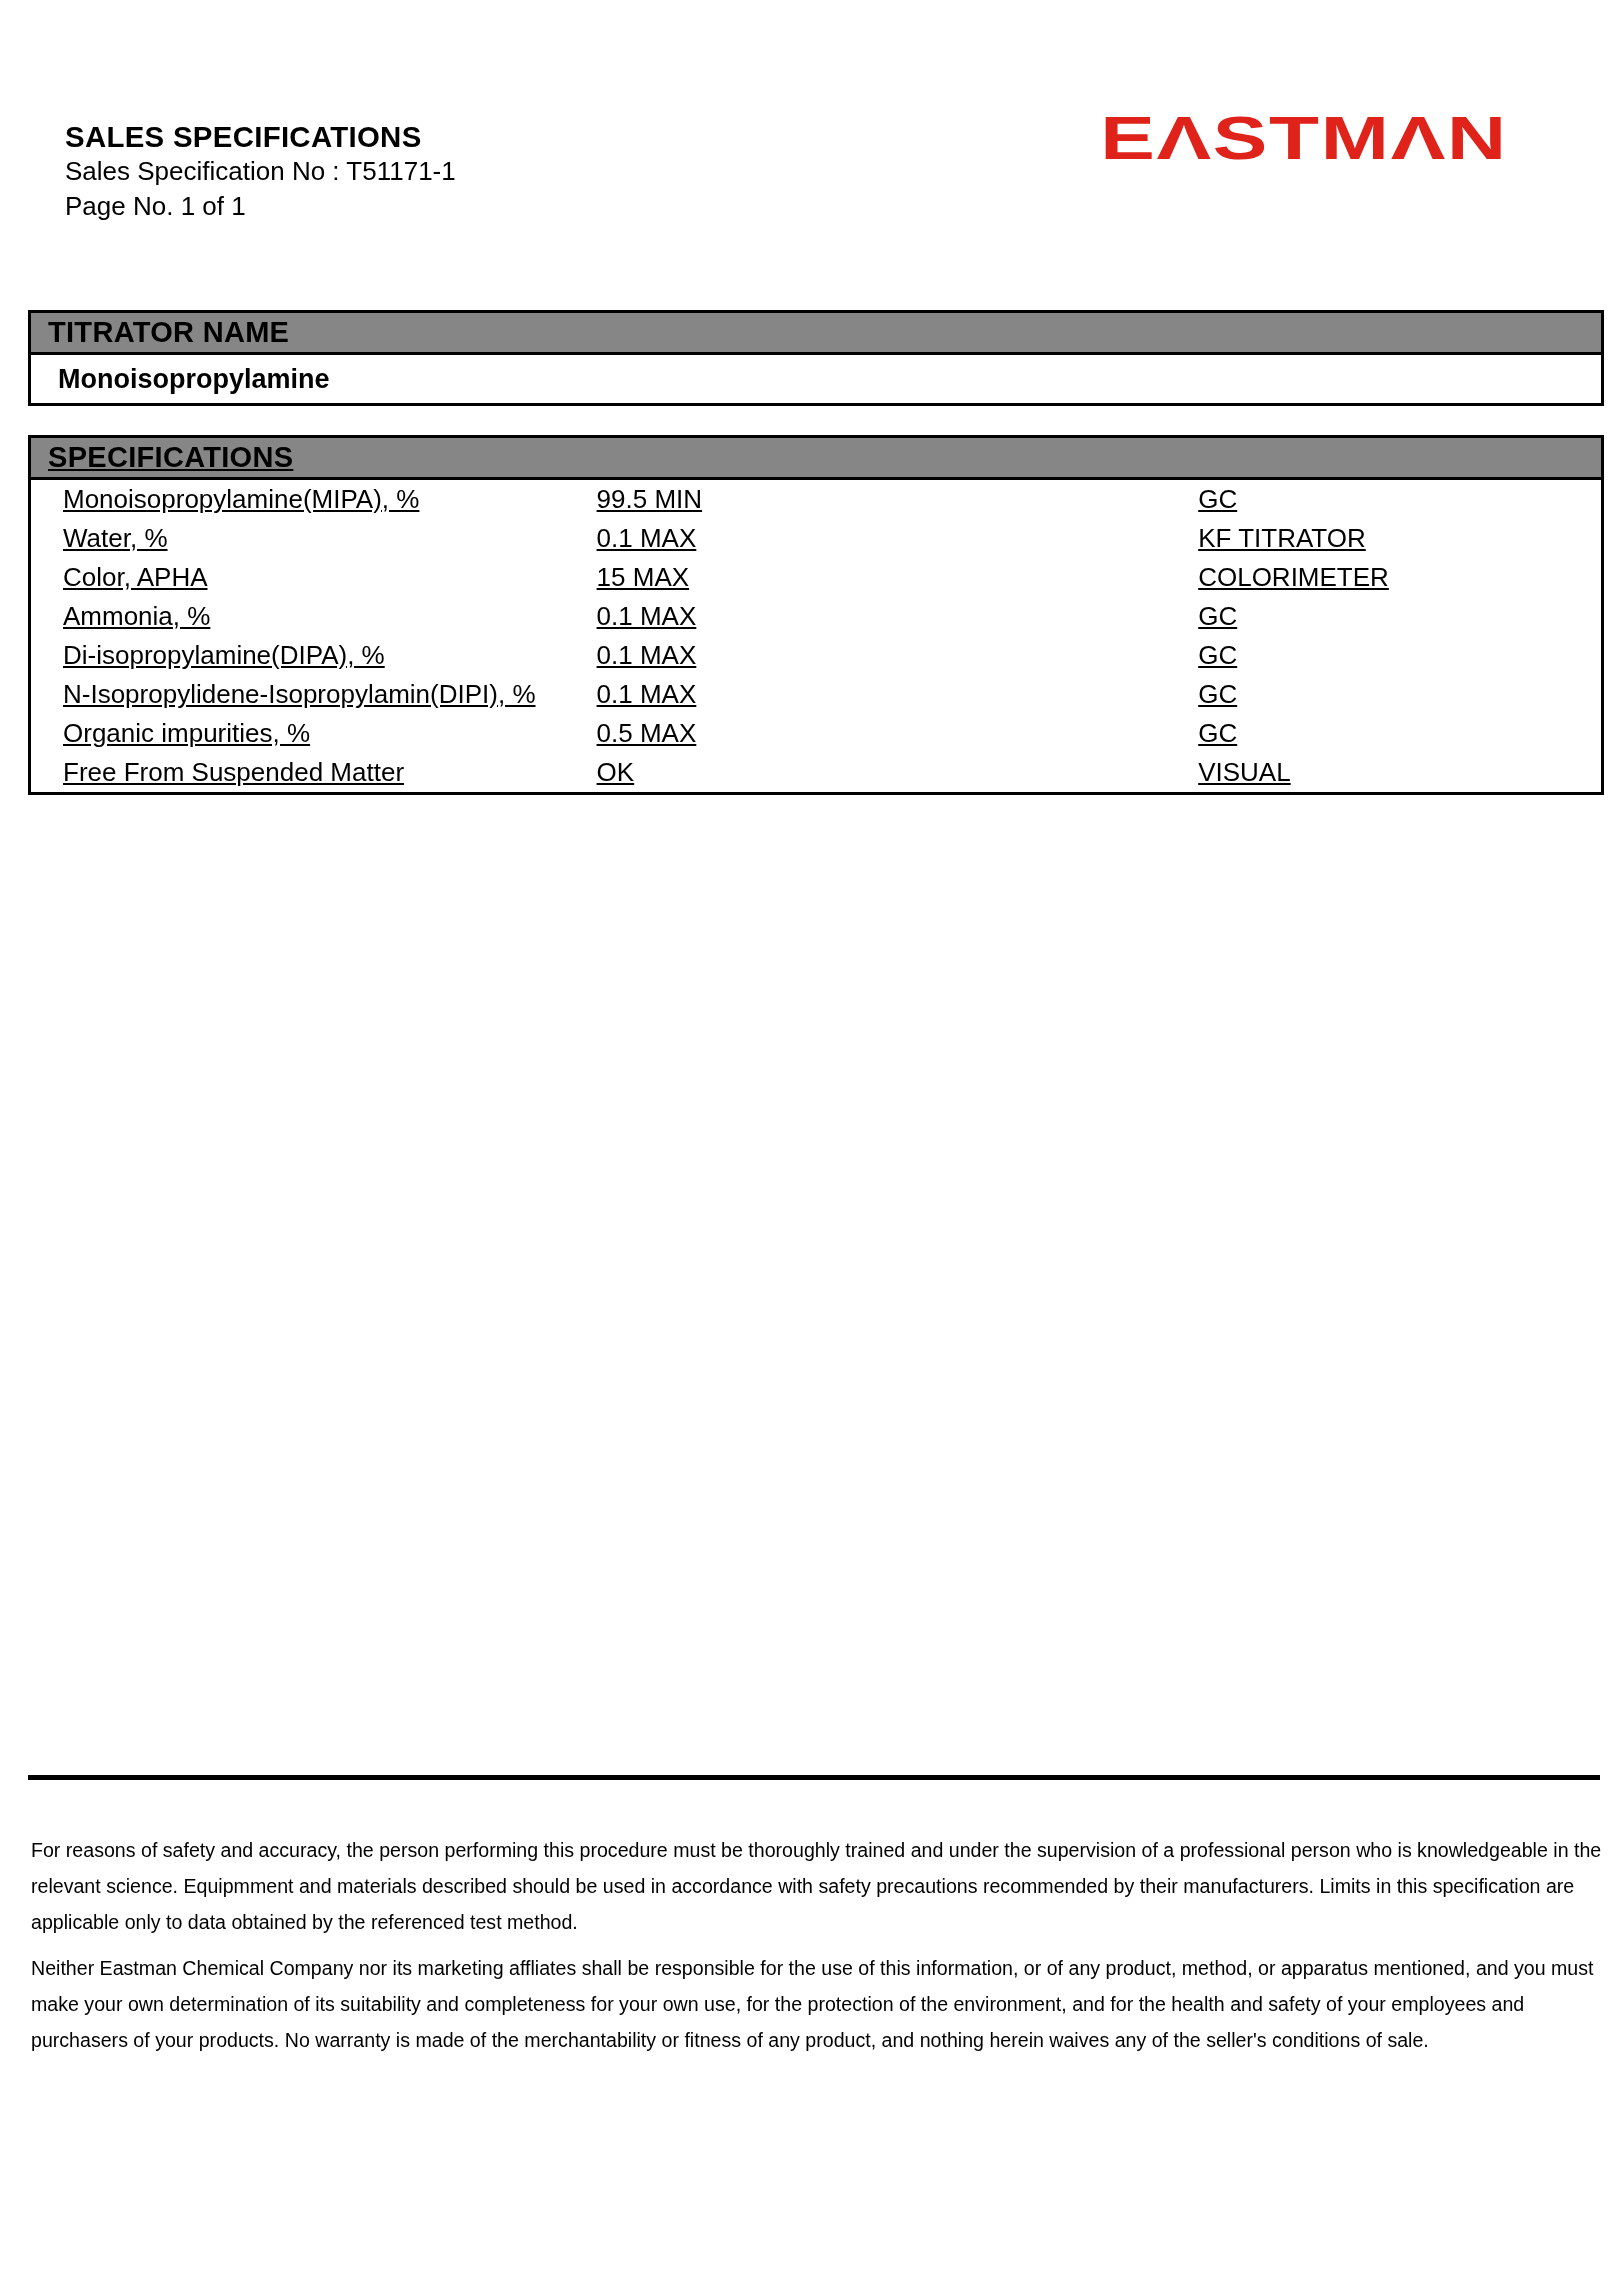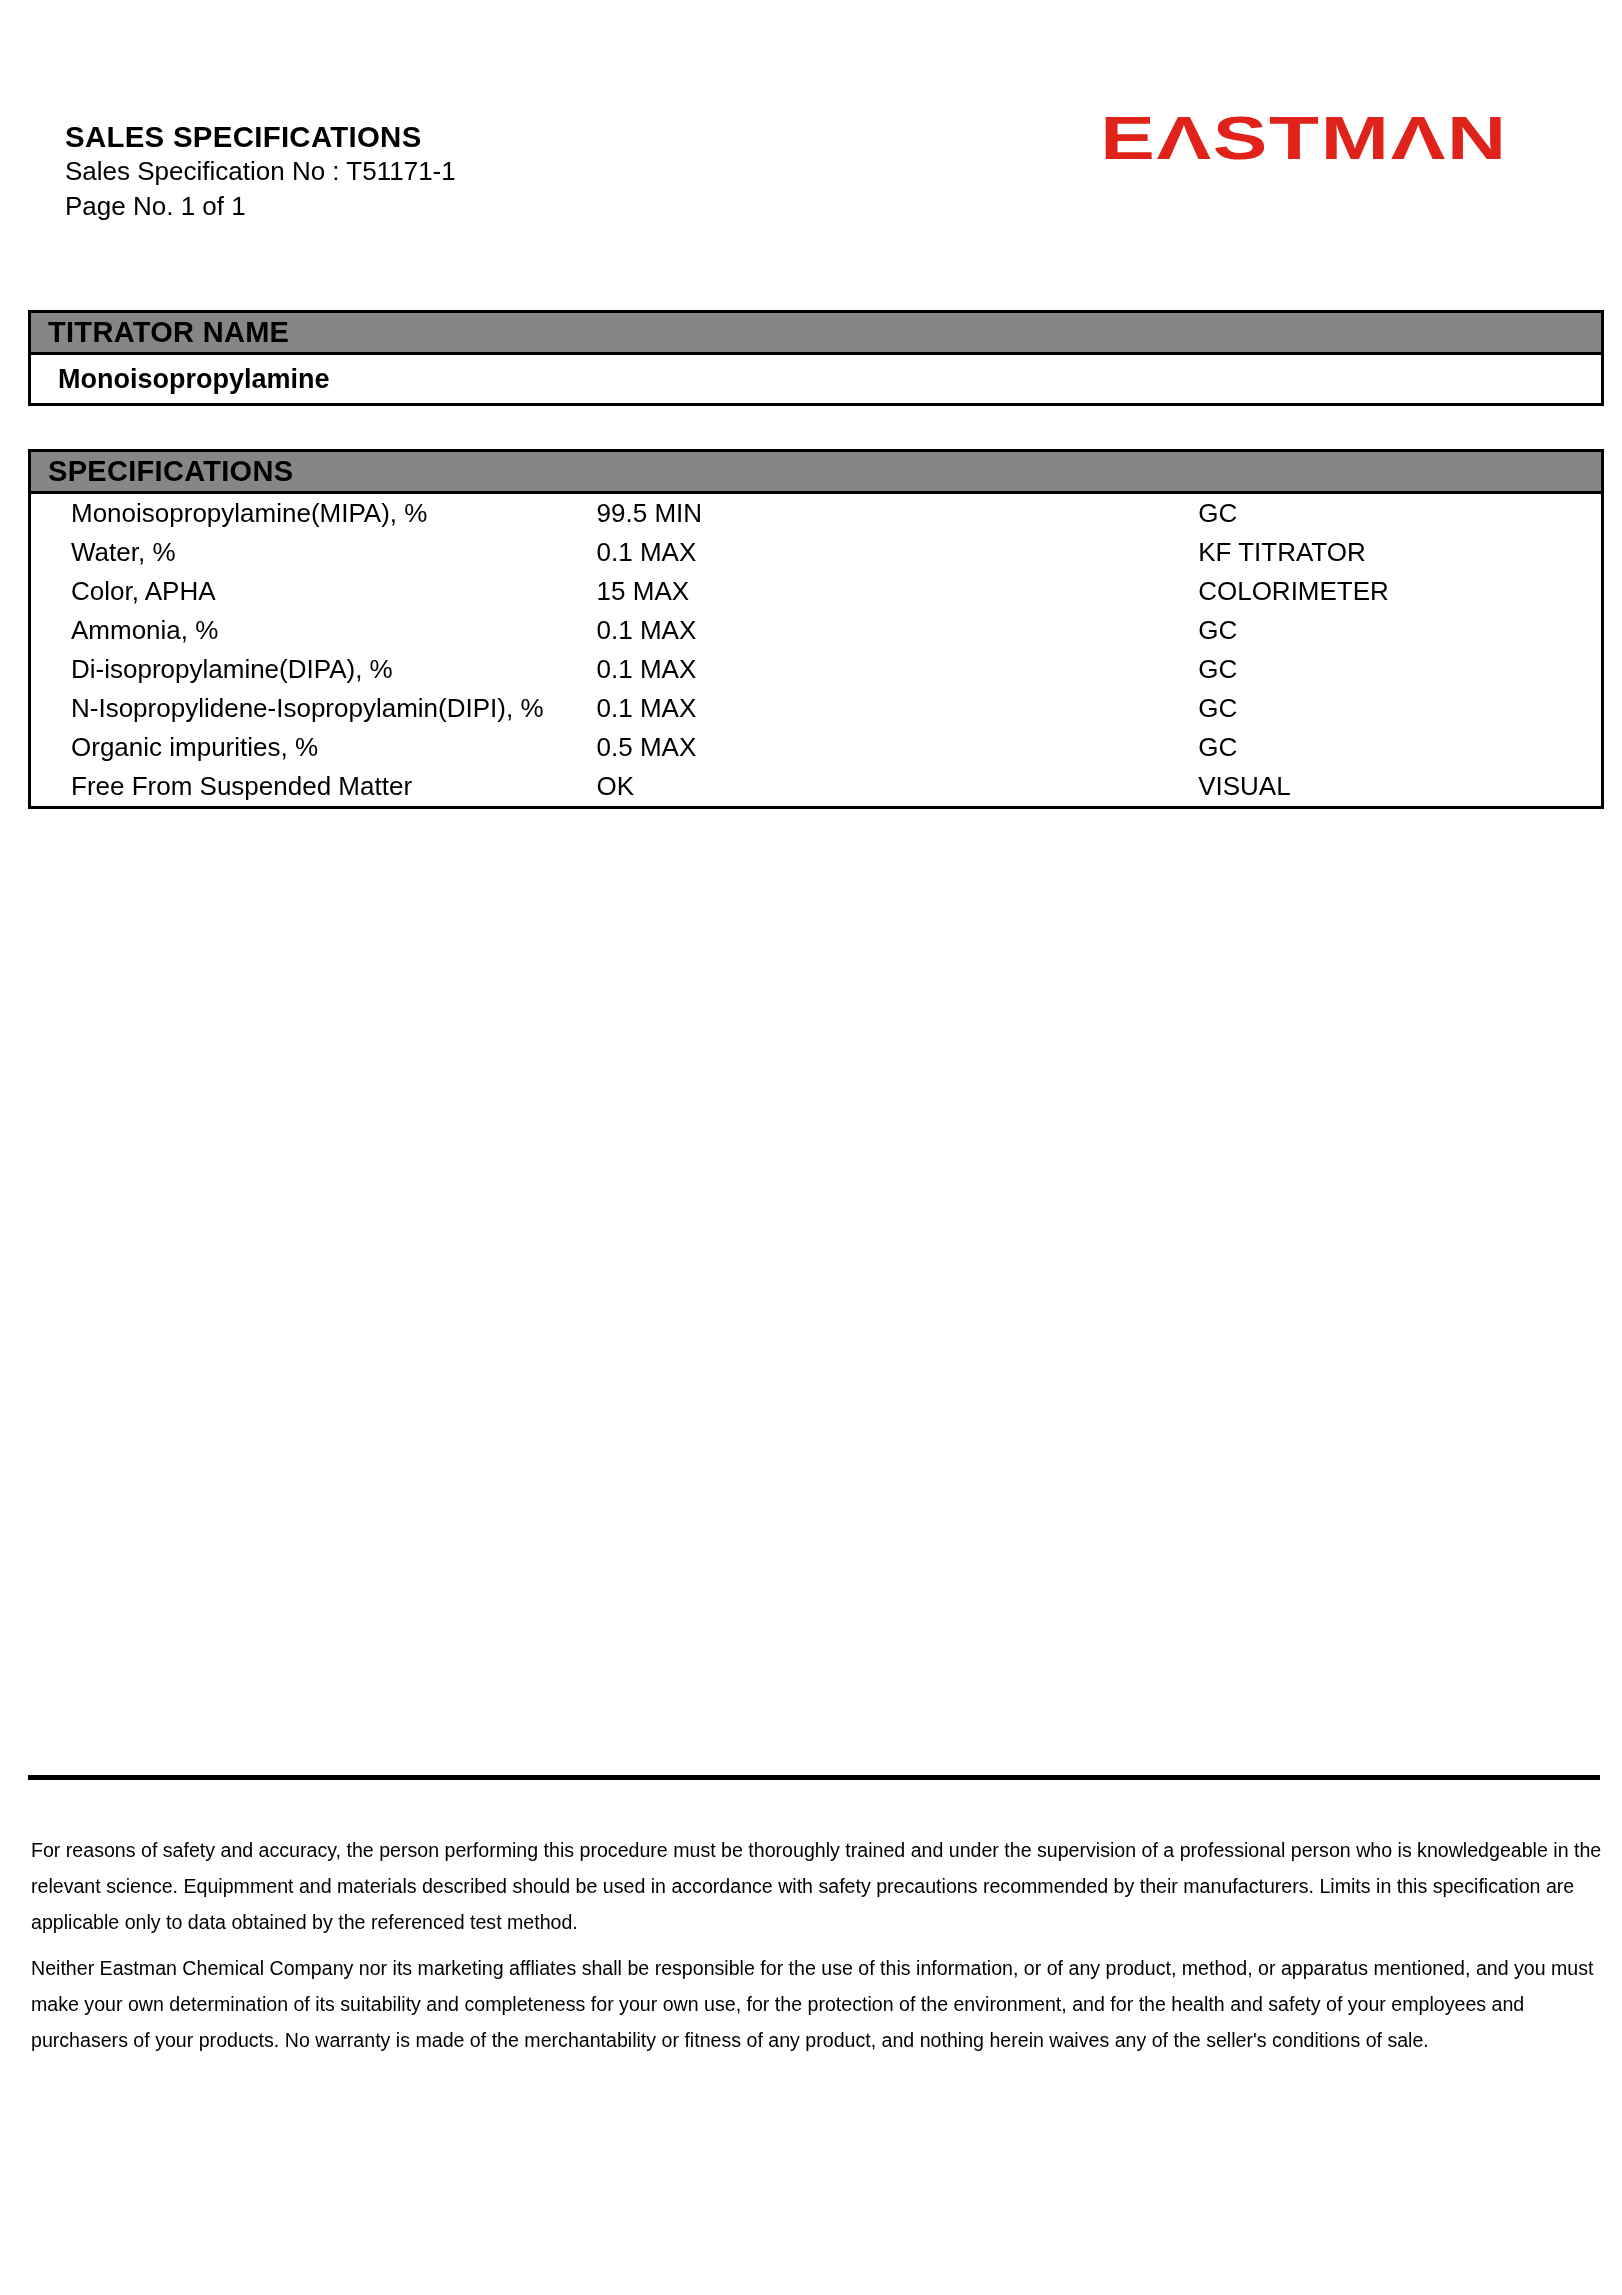--- a/index.html
+++ b/index.html
@@ -52,21 +52,21 @@
   
   .box {
     position: absolute;
     left: 28px;
     width: 1576px;
     border: 3.9px solid #000000;
     box-sizing: border-box;
     background: #ffffff;
   }
   .product-box { top: 310px; }
-  .specs-box   { top: 449px; }
+  .specs-box   { top: 435px; text-decoration: underline; }
 
   .bar {
     background: #868686;
     border-bottom: 3.3px solid #000000;
     height: 39px;
     line-height: 39px;
     font-size: 29px;
     font-weight: bold;
     padding-left: 17px;
     letter-spacing: 0.3px;
@@ -91,21 +91,21 @@
     font-weight: bold;
   }
   .tr {
     display: grid;
     grid-template-columns: 563px 599px 1fr;
     height: 39px;
     line-height: 39px;
     font-size: 26px;
   }
   .th-prop { padding-left: 98px; }
-  .td-prop { padding-left: 40px; }
+  .td-prop { padding-left: 32px; }
   .th-lim, .td-lim { padding-left: 2.6px; }
   .th-met, .td-met { padding-left: 5.2px; }
   .th, .td {
     overflow: hidden;
     white-space: nowrap;
   }
 
   
   .footer-rule {
     position: absolute;

